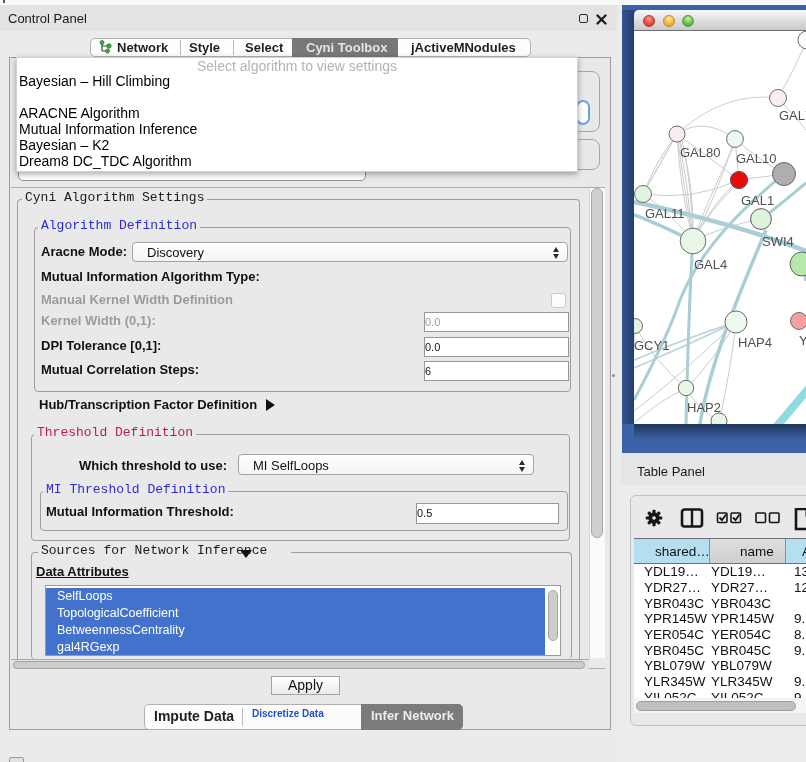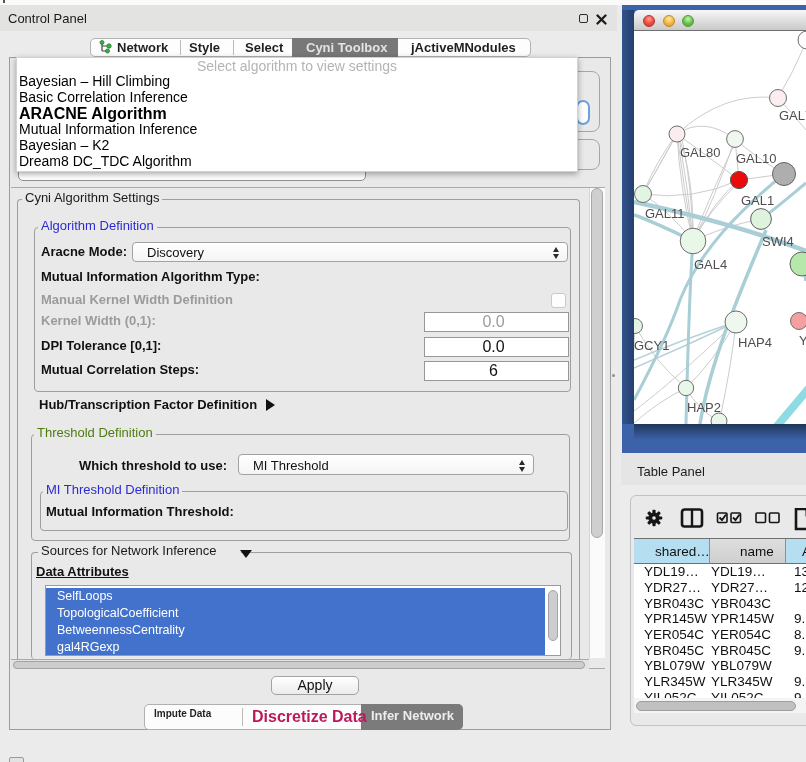--- a/index.html
+++ b/index.html
@@ -1,32 +1,32 @@
 <!DOCTYPE html>
 <html><head>
 <meta charset="utf-8">
 <style>
   html,body{margin:0;padding:0;}
   #stage{position:relative;width:806px;height:762px;overflow:hidden;
     font-family:"Liberation Sans", sans-serif;background:#ececec;}
   .abs{position:absolute;}
   .lbl{position:absolute;font-weight:bold;font-size:13px;color:#111;white-space:nowrap;}
   .grp{position:absolute;border:1px solid #9e9e9e;border-radius:4px;}
-  .gtitle{position:absolute;background:#e9e9e9;padding:0 3px;font-size:13px;white-space:nowrap;line-height:14px;}
+  .gtitle{position:absolute;background:#e9e9e9;padding:0 3px;font-size:13px;white-space:nowrap;line-height:14px;font-family:Liberation Mono, monospace;}
   .combo{position:absolute;background:linear-gradient(#ffffff,#f4f4f4);
     border:1px solid #a2a2a2;border-radius:4px;box-sizing:border-box;
     font-size:13px;color:#111;}
   .combo .ctext{position:absolute;left:14px;top:2px;white-space:nowrap;}
   .spin{position:absolute;right:7px;width:7px;}
   .spin .up{position:absolute;width:0;height:0;border-left:3.5px solid transparent;
     border-right:3.5px solid transparent;border-bottom:5px solid #2a2a2a;}
   .spin .dn{position:absolute;top:7px;width:0;height:0;border-left:3.5px solid transparent;
     border-right:3.5px solid transparent;border-top:5px solid #2a2a2a;}
   .tfield{position:absolute;background:#fff;border:1px solid #979797;box-sizing:border-box;
-    font-size:16px;color:#111;text-align:center;padding-right:6px;}
+    font-size:11px;color:#111;text-align:left;padding-right:6px;}
 </style>
 </head>
 <body>
 <div id="stage">
 
   <div class="abs" style="left:0;top:0;width:621px;height:762px;background:#ebebeb;"></div>
   <div class="abs" style="left:0;top:0;width:621px;height:5px;background:#fafafa;"></div>
   <div class="abs" style="left:3px;top:0;width:2px;height:3px;background:#555;"></div>
 
   <div class="abs" style="left:0;top:5px;width:617px;height:26px;background:#e3e3e1;"></div>
@@ -96,68 +96,68 @@
   <div class="lbl" style="left:41px;top:338px;">DPI Tolerance [0,1]:</div>
   <div class="tfield" style="left:424px;top:337px;width:145px;height:20px;line-height:18px;">0.0</div>
 
   <div class="lbl" style="left:41px;top:362px;">Mutual Correlation Steps:</div>
   <div class="tfield" style="left:424px;top:361px;width:145px;height:20px;line-height:18px;">6</div>
 
   <div class="lbl" style="left:39px;top:397px;">Hub/Transcription Factor Definition</div>
   <div class="abs" style="left:266px;top:399px;width:0;height:0;border-top:6.5px solid transparent;border-bottom:6.5px solid transparent;border-left:9px solid #111;"></div>
 
   <div class="grp" style="left:31px;top:434px;width:537px;height:105px;"></div>
-  <div class="gtitle" style="left:34px;top:426px;color:#4d7c0f;">Threshold Definition</div>
+  <div class="gtitle" style="left:34px;top:426px;color:#be185d;">Threshold Definition</div>
 
   <div class="lbl" style="left:79px;top:458px;">Which threshold to use:</div>
   <div class="combo" style="left:238px;top:454px;width:296px;height:21px;">
-    <div class="ctext" style="top:3px;">MI Threshold</div>
+    <div class="ctext" style="top:3px;">MI SelfLoops</div>
     <div class="spin" style="top:4.5px;">
         <div class="up"></div>
         <div class="dn"></div>
       </div>
   </div>
 
   <div class="grp" style="left:40px;top:491px;width:526px;height:38px;"></div>
   <div class="gtitle" style="left:43px;top:483px;color:#2b2bd4;">MI Threshold Definition</div>
 
   <div class="lbl" style="left:46px;top:504px;">Mutual Information Threshold:</div>
+  <div class="tfield" style="left:416px;top:503px;width:143px;height:21px;line-height:19px;">0.5</div>
 
   <div class="grp" style="left:31px;top:552px;width:539px;height:106px;border-bottom:none;"></div>
   <div class="gtitle" style="left:38px;top:544px;color:#1a1a1a;font-size:13px;padding-right:24px;">Sources for Network Inference</div>
   <div class="abs" style="left:240px;top:550px;width:0;height:0;border-left:6.5px solid transparent;border-right:6.5px solid transparent;border-top:8px solid #111;z-index:3;"></div>
 
   <div class="lbl" style="left:36px;top:564px;font-size:13px;text-decoration:underline;">Data Attributes</div>
 
   <div class="abs" style="left:45px;top:585px;width:516px;height:71px;background:#fff;border:1px solid #9a9a9a;box-sizing:border-box;"></div>
   <div class="abs" style="left:46px;top:588px;width:499px;height:67px;background:#4272cb;"></div>
   <div class="abs" style="left:57px;top:588.5px;font-size:12.5px;color:#fff;">SelfLoops</div>
   <div class="abs" style="left:57px;top:605.8px;font-size:12.5px;color:#fff;">TopologicalCoefficient</div>
   <div class="abs" style="left:57px;top:623.1px;font-size:12.5px;color:#fff;">BetweennessCentrality</div>
   <div class="abs" style="left:57px;top:640.4px;font-size:12.5px;color:#fff;">gal4RGexp</div>
   <div class="abs" style="left:548px;top:590px;width:10px;height:51px;background:#cdcdcd;border:1px solid #a5a5a5;border-radius:6px;box-sizing:border-box;"></div>
 
-  <div class="abs" style="left:271px;top:676px;width:88px;height:19px;background:linear-gradient(#ffffff,#ebebeb);border:1px solid #a3a3a3;border-radius:5px;box-sizing:border-box;text-align:center;font-size:14px;color:#111;line-height:17px;">Apply</div>
+  <div class="abs" style="left:271px;top:676px;width:69px;height:19px;background:linear-gradient(#ffffff,#ebebeb);border:1px solid #a3a3a3;border-radius:0;box-sizing:border-box;text-align:center;font-size:14px;color:#111;line-height:17px;">Apply</div>
 
   <div class="abs" style="left:144px;top:704px;width:319px;height:26px;background:#fcfcfc;border:1px solid #b0b0b0;border-radius:5px;box-sizing:border-box;"></div>
   <div class="abs" style="left:361px;top:704px;width:102px;height:26px;background:#7b7b7b;border-radius:0 5px 5px 0;"></div>
-  <div class="abs" style="left:154px;top:707.5px;font-size:10px;font-weight:bold;color:#1f1f1f;">Impute Data</div>
-  <div class="abs" style="left:252px;top:707.5px;font-size:16px;font-weight:bold;color:#be185d;">Discretize Data</div>
+  <div class="abs" style="left:154px;top:707.5px;font-size:14px;font-weight:bold;color:#1f1f1f;">Impute Data</div>
+  <div class="abs" style="left:252px;top:707.5px;font-size:10px;font-weight:bold;color:#1d4ed8;">Discretize Data</div>
   <div class="abs" style="left:371px;top:707.5px;font-size:13px;font-weight:bold;color:#ededed;">Infer Network</div>
   <div class="abs" style="left:242px;top:708px;width:1px;height:18px;background:#bbb;"></div>
 
   <div class="abs" style="left:612px;top:374px;width:3px;height:3px;background:#8f8f8f;border-radius:50%;"></div>
 
   <div class="abs" style="left:9px;top:757px;width:13px;height:10px;background:#e2e2e2;border:1px solid #9a9a9a;border-radius:2px;"></div>
 
   <div class="abs" style="left:16px;top:57px;width:562px;height:115px;background:#fff;border:1px solid #d2d2d2;box-shadow:0 2px 6px rgba(0,0,0,0.35);box-sizing:border-box;z-index:50;"></div>
   <div class="abs" style="left:16px;top:58px;width:562px;text-align:center;font-size:14px;color:#b4b4b4;z-index:51;">Select algorithm to view settings</div>
   <div class="abs" style="left:19px;top:73px;font-size:14px;color:#000;z-index:51;">Bayesian – Hill Climbing</div>
-  <div class="abs" style="left:19px;top:89px;font-size:14px;color:#000;z-index:51;">Basic Correlation Inference</div>
-  <div class="abs" style="left:19px;top:105px;font-size:16px;font-weight:bold;color:#000;z-index:51;">ARACNE Algorithm</div>
+  <div class="abs" style="left:19px;top:105px;font-size:14px;font-weight:normal;color:#000;z-index:51;">ARACNE Algorithm</div>
   <div class="abs" style="left:19px;top:121px;font-size:14px;color:#000;z-index:51;">Mutual Information Inference</div>
   <div class="abs" style="left:19px;top:137px;font-size:14px;color:#000;z-index:51;text-align:center;">Bayesian – K2</div>
   <div class="abs" style="left:19px;top:153px;font-size:14px;color:#000;z-index:51;">Dream8 DC_TDC Algorithm</div>
 
   <div class="abs" style="left:621px;top:0;width:185px;height:5px;background:#fafafa;"></div>
   <div class="abs" style="left:622px;top:5px;width:184px;height:448px;background:#3c63a9;"></div>
 
   <div class="abs" style="left:622px;top:10px;width:12px;height:414px;background:linear-gradient(90deg,#32538c,#243f6e);"></div>
   <div class="abs" style="left:634px;top:424px;width:172px;height:16px;background:linear-gradient(#1f3659,#3c63a9);"></div>
 

